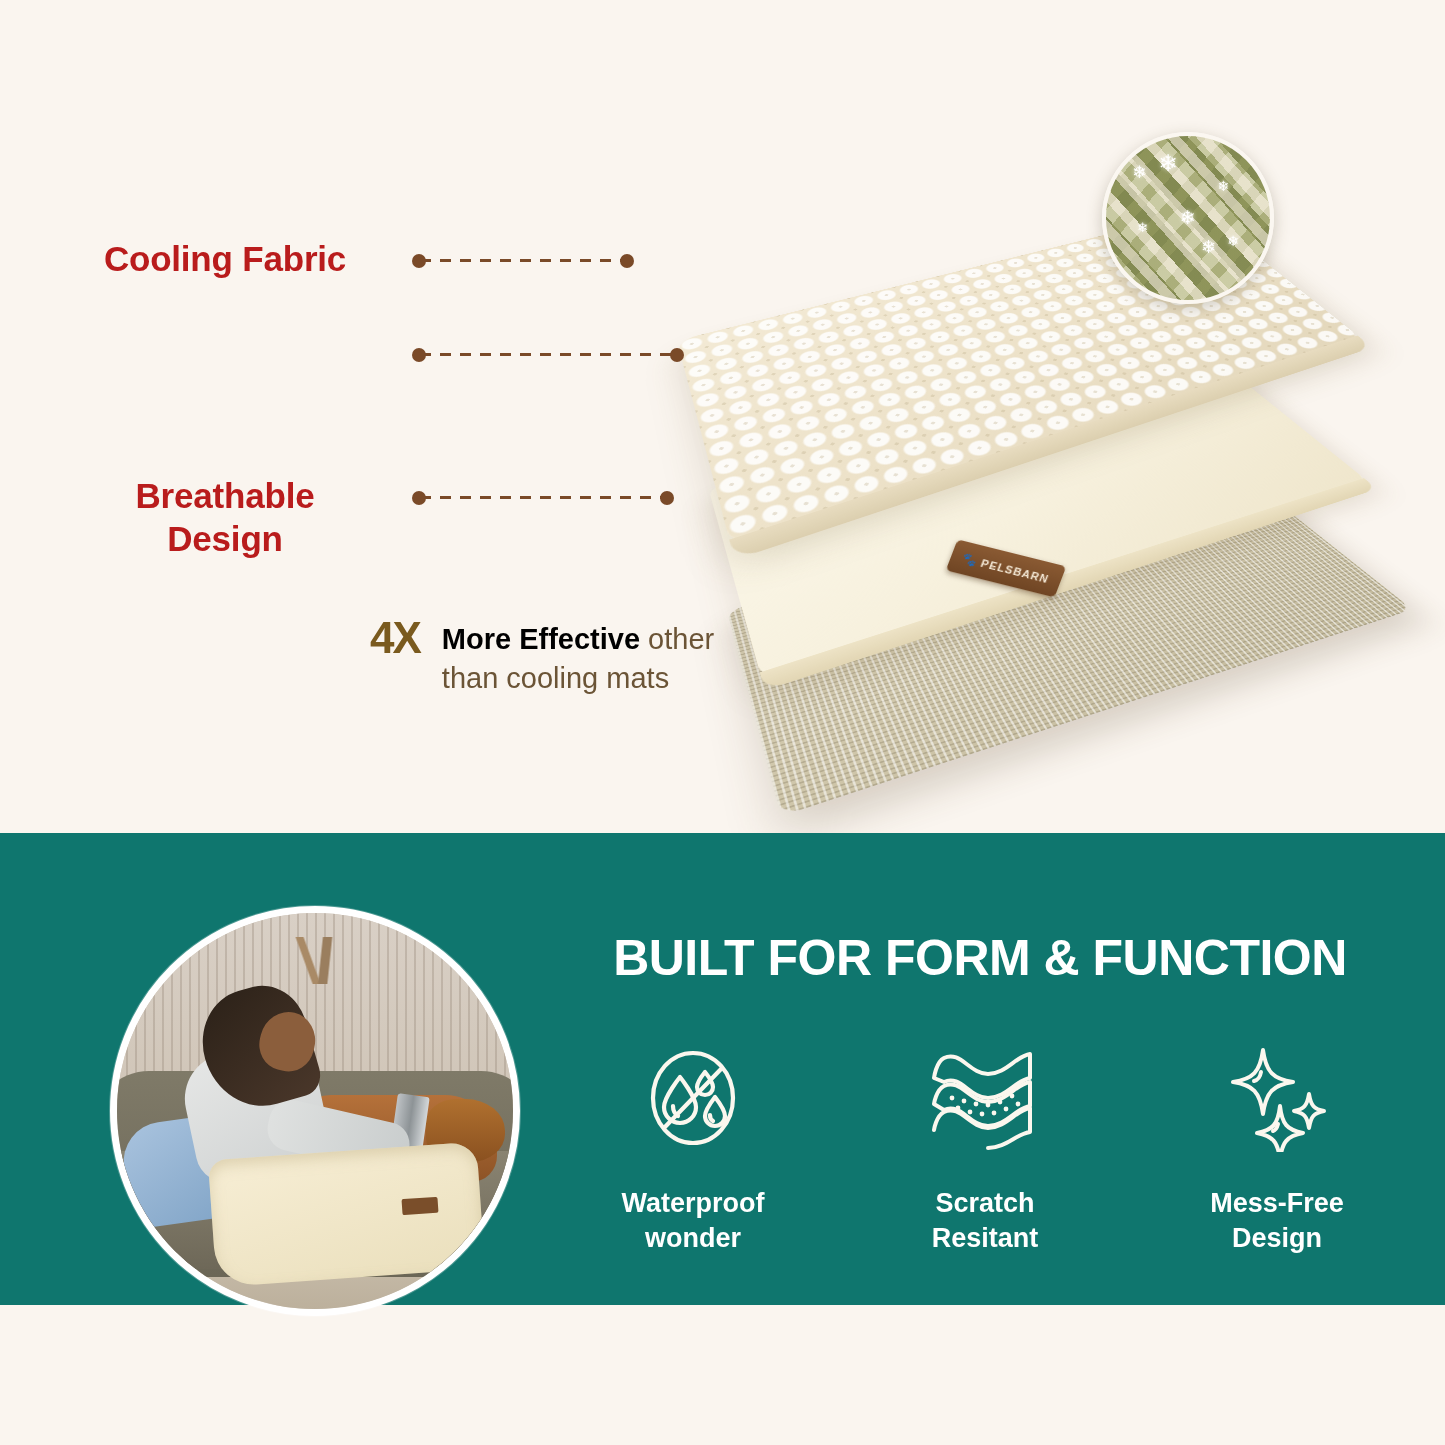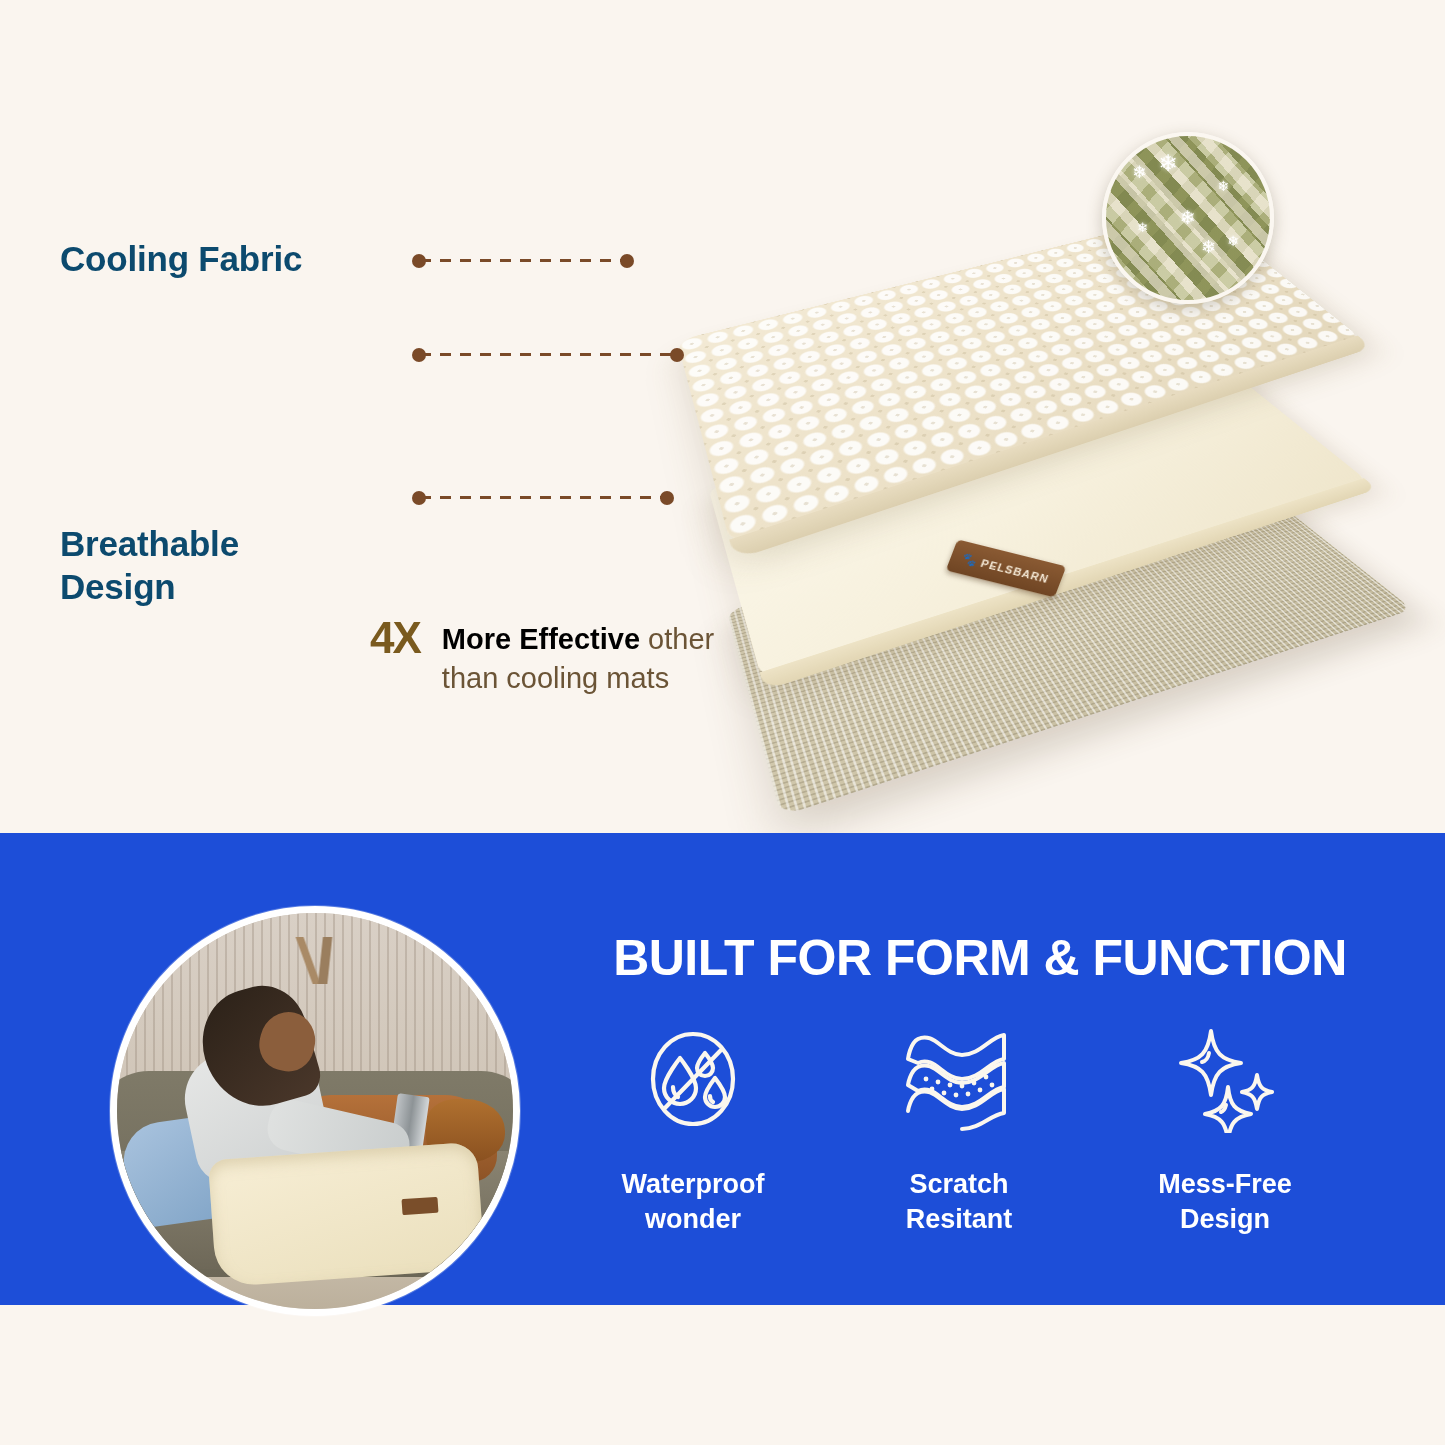--- a/index.html
+++ b/index.html
@@ -14,31 +14,31 @@
   
   #top-section{
     position:absolute; left:0; top:0; width:1445px; height:833px;
     background:#FAF5EF;
     overflow:hidden;
   }
 
   
   .callout-label{
     position:absolute;
-    color:#0c4a6e;
+    color:#b91c1c;
     font-weight:bold;
     font-size:35px;
     letter-spacing:-0.2px;
-    text-align:left;
+    text-align:center;
     line-height:1.22;
     white-space:pre-line;
   }
   #label-cooling{ left:60px; top:238px; width:330px; }
   #label-soft{    left:60px; top:332px; width:330px; }
-  #label-breath{  left:60px; top:475px; width:330px;margin-top:48px; }
+  #label-breath{  left:60px; top:475px; width:330px; }
 
   
   .connector{ position:absolute; height:18px; }
   .connector .dash-line{
     position:absolute; left:8px; right:8px; top:7px; height:3px;
     background-image:repeating-linear-gradient(to right,
       #7A4A28 0px, #7A4A28 11px, rgba(0,0,0,0) 11px, rgba(0,0,0,0) 20px);
   }
   .connector .dot{
     position:absolute; top:2px; width:14px; height:14px;
@@ -142,21 +142,21 @@
       linear-gradient(135deg,#A8AC7A,#C8C79C);
   }
   #fabric-inset .flake{
     position:absolute; color:#FFFFFF; font-size:17px; line-height:1;
     text-shadow:0 0 4px rgba(255,255,255,.85);
   }
 
   
   #bottom-section{
     position:absolute; left:0; top:833px; width:1445px; height:472px;
-    background:#1d4ed8;
+    background:#0f766e;
   }
 
   
   #lifestyle-photo{
     position:absolute; left:110px; top:73px; width:410px; height:410px;
     border-radius:50%; overflow:hidden; border:7px solid #FFFFFF;
     box-shadow:0 0 0 1px rgba(255,255,255,.25);
     background:#CFC6BA;
   }
   #lifestyle-photo .wall{
@@ -248,22 +248,22 @@
 
   
   #bottom-headline{
     position:absolute; left:560px; top:100px; width:840px;
     color:#FFFFFF; font-weight:bold; font-size:50px;
     letter-spacing:-0.5px; text-align:center; line-height:1;
   }
 
   
   #feature-row{
-    position:absolute; left:560px; top:186px; width:850px; height:300px;
-    display:flex; justify-content:flex-start; align-items:flex-start;
+    position:absolute; left:560px; top:205px; width:850px; height:300px;
+    display:flex; justify-content:space-between; align-items:flex-start;
   }
   .feature{
     width:266px; display:flex; flex-direction:column; align-items:center;
   }
   .feature .icon-wrap{
     width:120px; height:120px;
     display:flex; align-items:center; justify-content:center;
   }
   .feature .feature-label{
     margin-top:28px; color:#FFFFFF; font-weight:bold; font-size:27px;

